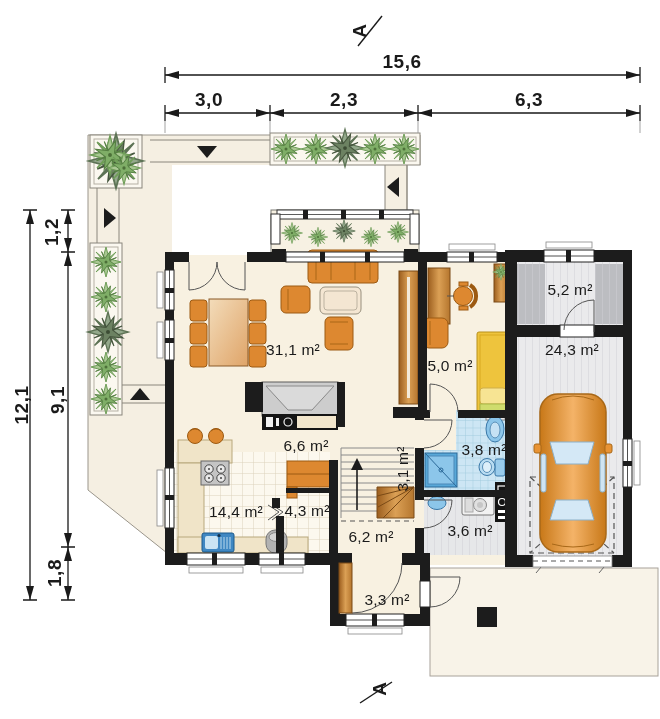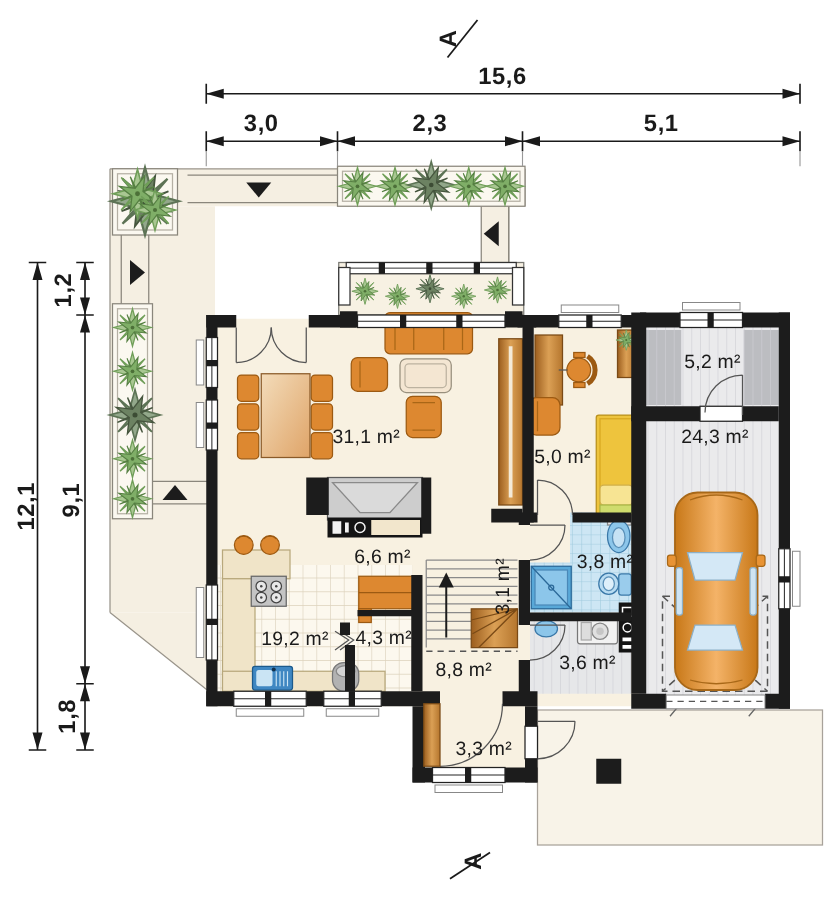--- a/index.html
+++ b/index.html
@@ -415,34 +415,34 @@
   <g stroke="#1a1a1a" stroke-width="1.4" fill="none">
     <path d="M358,46 L382,16"></path>
     <path d="M360,703 L392,682"></path>
   </g>
 </svg>
 
 <div>
   <div class="lbl dim" style="left:402px;top:62px">15,6</div>
   <div class="lbl dim" style="left:209px;top:100px">3,0</div>
   <div class="lbl dim" style="left:344px;top:100px">2,3</div>
-  <div class="lbl dim" style="left:529px;top:100px">5,1</div>
+  <div class="lbl dim" style="left:529px;top:100px">6,3</div>
   <div class="lbl dim rot" style="left:22px;top:405px">12,1</div>
   <div class="lbl dim rot" style="left:52px;top:232px">1,2</div>
   <div class="lbl dim rot" style="left:58px;top:400px">9,1</div>
   <div class="lbl dim rot" style="left:55px;top:573px">1,8</div>
   <div class="lbl sec rot" style="left:360px;top:31px">A</div>
   <div class="lbl sec rot" style="left:380px;top:689px">A</div>
 
   <div class="lbl room" style="left:293px;top:350px">31,1 m²</div>
   <div class="lbl room" style="left:450px;top:366px">5,0 m²</div>
   <div class="lbl room" style="left:570px;top:290px">5,2 m²</div>
   <div class="lbl room" style="left:572px;top:350px">24,3 m²</div>
   <div class="lbl room" style="left:306px;top:446px">6,6 m²</div>
   <div class="lbl room" style="left:484px;top:450px">3,8 m²</div>
-  <div class="lbl room" style="left:236px;top:512px">19,2 m²</div>
+  <div class="lbl room" style="left:236px;top:512px">14,4 m²</div>
   <div class="lbl room" style="left:307px;top:511px">4,3 m²</div>
   <div class="lbl room rot" style="left:403px;top:469px">3,1 m²</div>
-  <div class="lbl room" style="left:371px;top:537px">8,8 m²</div>
+  <div class="lbl room" style="left:371px;top:537px">6,2 m²</div>
   <div class="lbl room" style="left:470px;top:531px">3,6 m²</div>
   <div class="lbl room" style="left:387px;top:600px">3,3 m²</div>
 </div>
 </div>
 
 </body></html>

